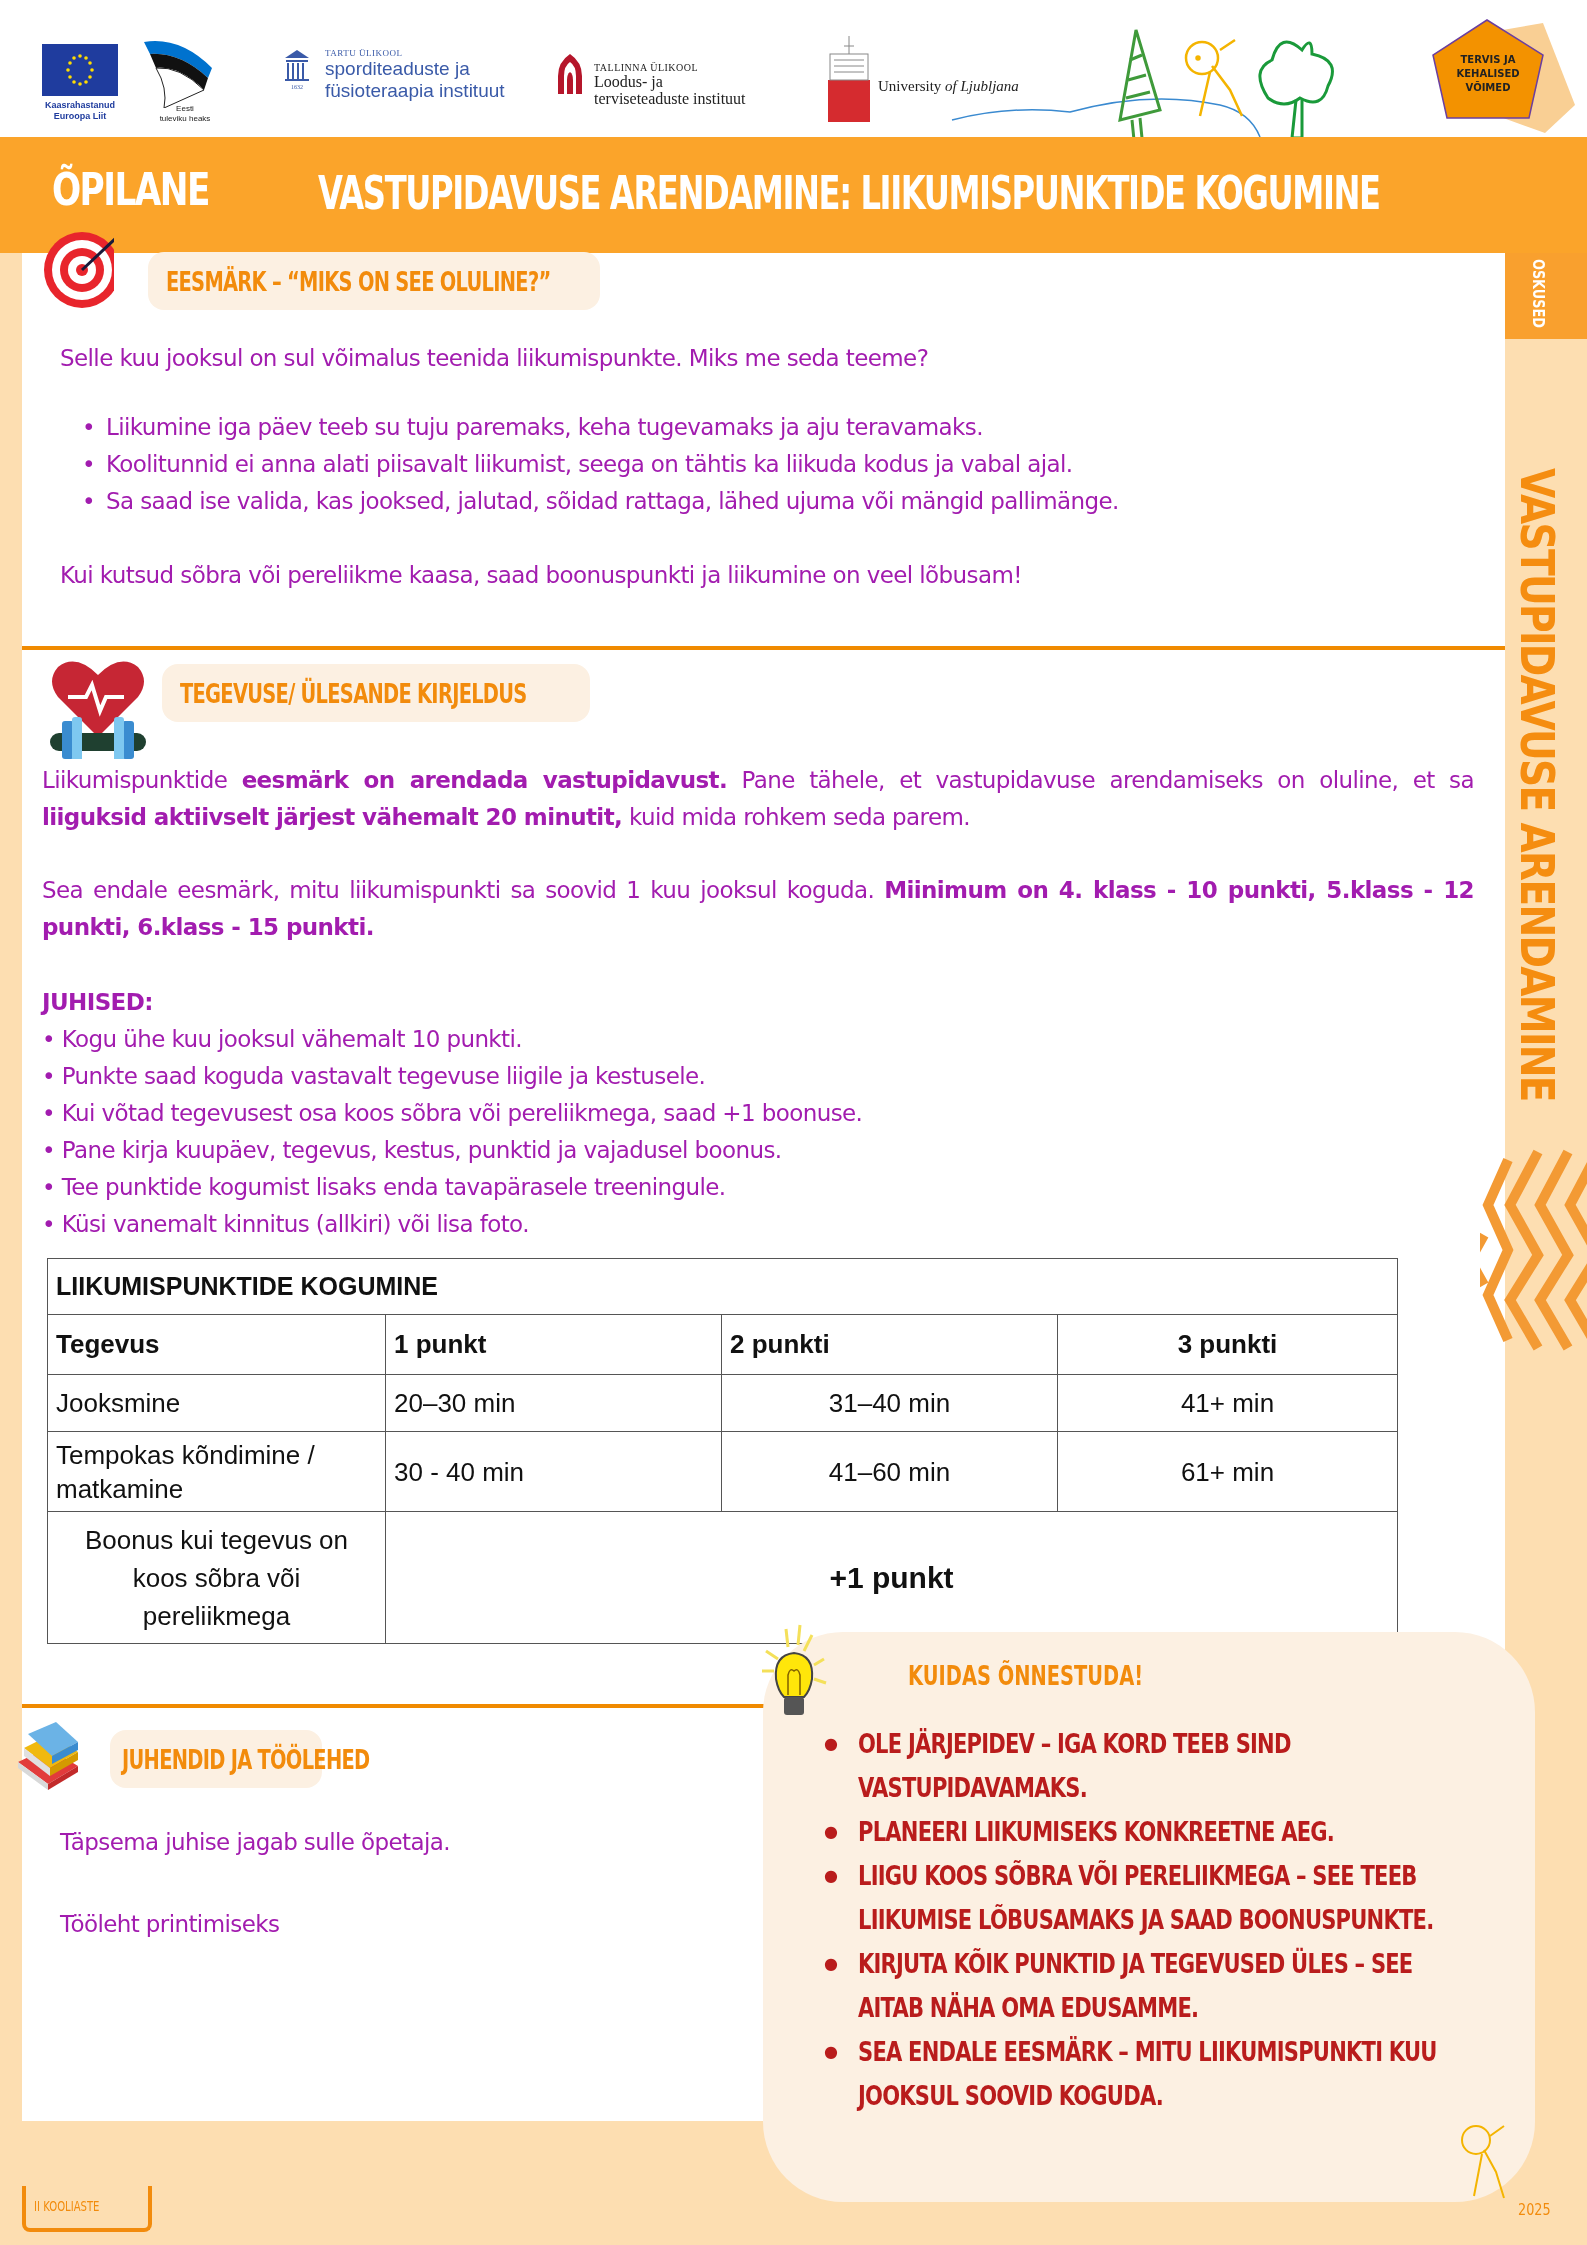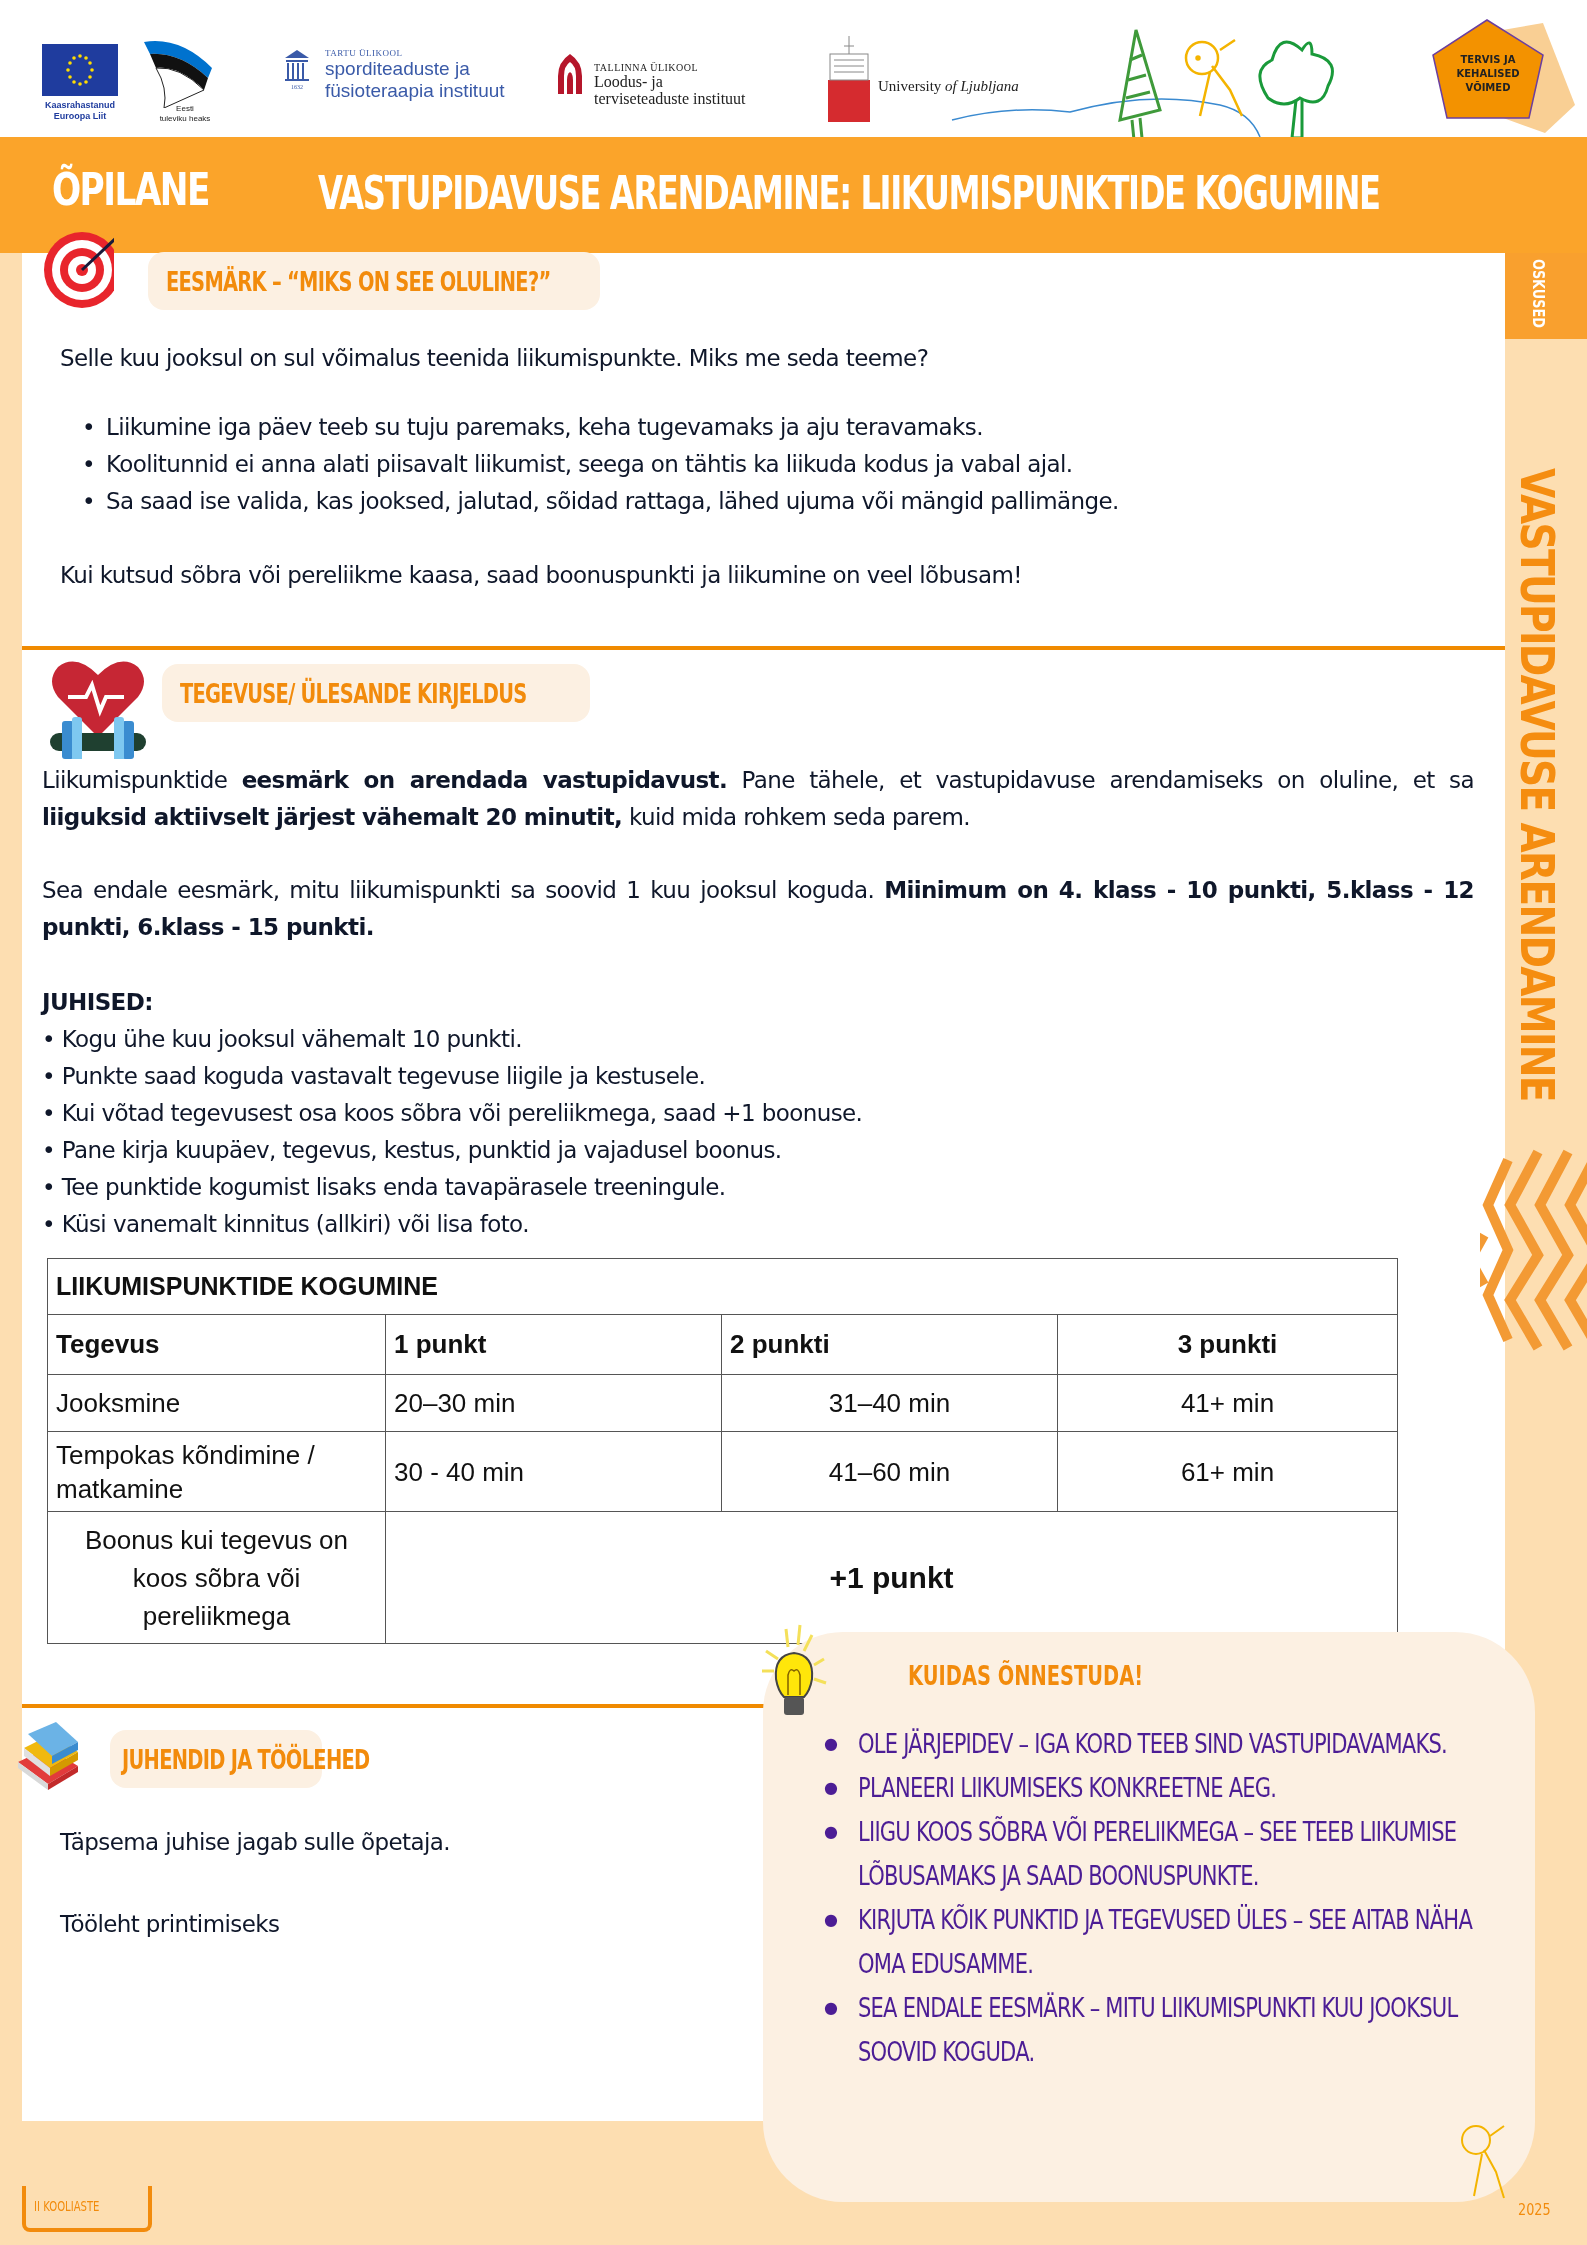--- a/index.html
+++ b/index.html
@@ -34,41 +34,41 @@
   .side-oskused { position: absolute; left: 1505px; top: 253px; width: 82px; height: 86px; background: #f9a02e; }
   .side-oskused span { position: absolute; left: 24px; top: 6px; writing-mode: vertical-rl; color: #fff; font-size: 16px; font-weight: bold; font-family: "DejaVu Sans", sans-serif; transform: scaleY(0.8); transform-origin: top; }
   .side-title { position: absolute; left: 1510px; top: 468px; writing-mode: vertical-rl; color: #f58d10; font-family: "DejaVu Sans", sans-serif; font-weight: bold; font-size: 46px; letter-spacing: -2px; transform: scaleY(0.85); transform-origin: top; white-space: nowrap; }
   .zigzag { position: absolute; left: 1480px; top: 1140px; width: 107px; height: 215px; }
 
   .section-badge { position: absolute; background: #fcf0e2; border-radius: 16px; padding: 0 18px; height: 58px; display: flex; align-items: center; }
   .section-badge span { color: #f28b0c; font-family: "DejaVu Sans", sans-serif; font-weight: bold; font-size: 27px; letter-spacing: -1px; transform: scaleX(0.72); transform-origin: left; white-space: nowrap; display: inline-block; }
   .section-icon { position: absolute; }
   .hr-line { position: absolute; height: 4px; background: #f08a00; }
 
-  .body-text { position: absolute; font-family: "DejaVu Sans", sans-serif; font-size: 23px; color: #0f172a; line-height: 37px; letter-spacing: -0.6px; }
+  .body-text { position: absolute; font-family: "DejaVu Sans", sans-serif; font-size: 23px; color: #a21caf; line-height: 37px; letter-spacing: -0.6px; }
   .body-text ul { list-style: none; }
   .body-text ul li { position: relative; padding-left: 46px; }
   .body-text ul li::before { content: "•"; position: absolute; left: 22px; top: 0; }
   .body-text b { font-weight: bold; }
   .justified { text-align: justify; }
 
   table.points { position: absolute; left: 47px; top: 1258px; width: 1351px; border-collapse: collapse; font-family: "Liberation Sans", sans-serif; font-size: 26px; color: #111; }
   table.points td, table.points th { border: 1.5px solid #555; padding: 0 8px; font-weight: normal; }
   table.points th { text-align: left; }
   .t-title { height: 56px; font-weight: bold !important; font-size: 25px; }
   .t-head th { height: 60px; font-weight: bold !important; }
   .t-row1 td { height: 57px; }
   .t-row2 td { height: 80px; line-height: 34px; }
   .t-row3 td { height: 132px; }
   .center { text-align: center !important; }
 
   .tips-box { position: absolute; left: 763px; top: 1632px; width: 772px; height: 570px; background: #fcf0e2; border-radius: 80px 80px 80px 80px; }
   .tips-title { position: absolute; left: 908px; top: 1660px; color: #f28b0c; font-family: "DejaVu Sans", sans-serif; font-weight: bold; font-size: 27px; transform: scaleX(0.72); transform-origin: left; white-space: nowrap; }
   .tips-list { position: absolute; left: 820px; top: 1722px; width: 660px; list-style: none; }
-  .tips-list li { position: relative; padding-left: 38px; color: #4c1d95; font-family: "DejaVu Sans", sans-serif; font-weight: normal; font-size: 27px; line-height: 44px; letter-spacing: -1px; }
+  .tips-list li { position: relative; padding-left: 38px; color: #b91c1c; font-family: "DejaVu Sans", sans-serif; font-weight: bold; font-size: 27px; line-height: 44px; letter-spacing: -1px; }
   .tips-list li::before { content: "●"; position: absolute; left: 4px; top: 0; font-size: 16px; }
   .tips-list li span { display: inline-block; transform: scaleX(0.78); transform-origin: left; width: 128%; }
 
   .footer-tab { position: absolute; left: 22px; top: 2186px; width: 130px; height: 46px; border: 4px solid #f28b0c; border-top: none; border-radius: 0 0 8px 8px; }
   .footer-tab span { position: absolute; left: 8px; top: 12px; color: #f28b0c; font-family: "DejaVu Sans", sans-serif; font-size: 14px; transform: scaleX(0.72); transform-origin: left; white-space: nowrap; }
   .year { position: absolute; left: 1518px; top: 2200px; color: #f28b0c; font-family: "DejaVu Sans", sans-serif; font-size: 16px; transform: scaleX(0.8); transform-origin: left; }
   .kid-bottom { position: absolute; left: 1456px; top: 2120px; width: 64px; height: 82px; }
 </style>
 </head>
 <body>

